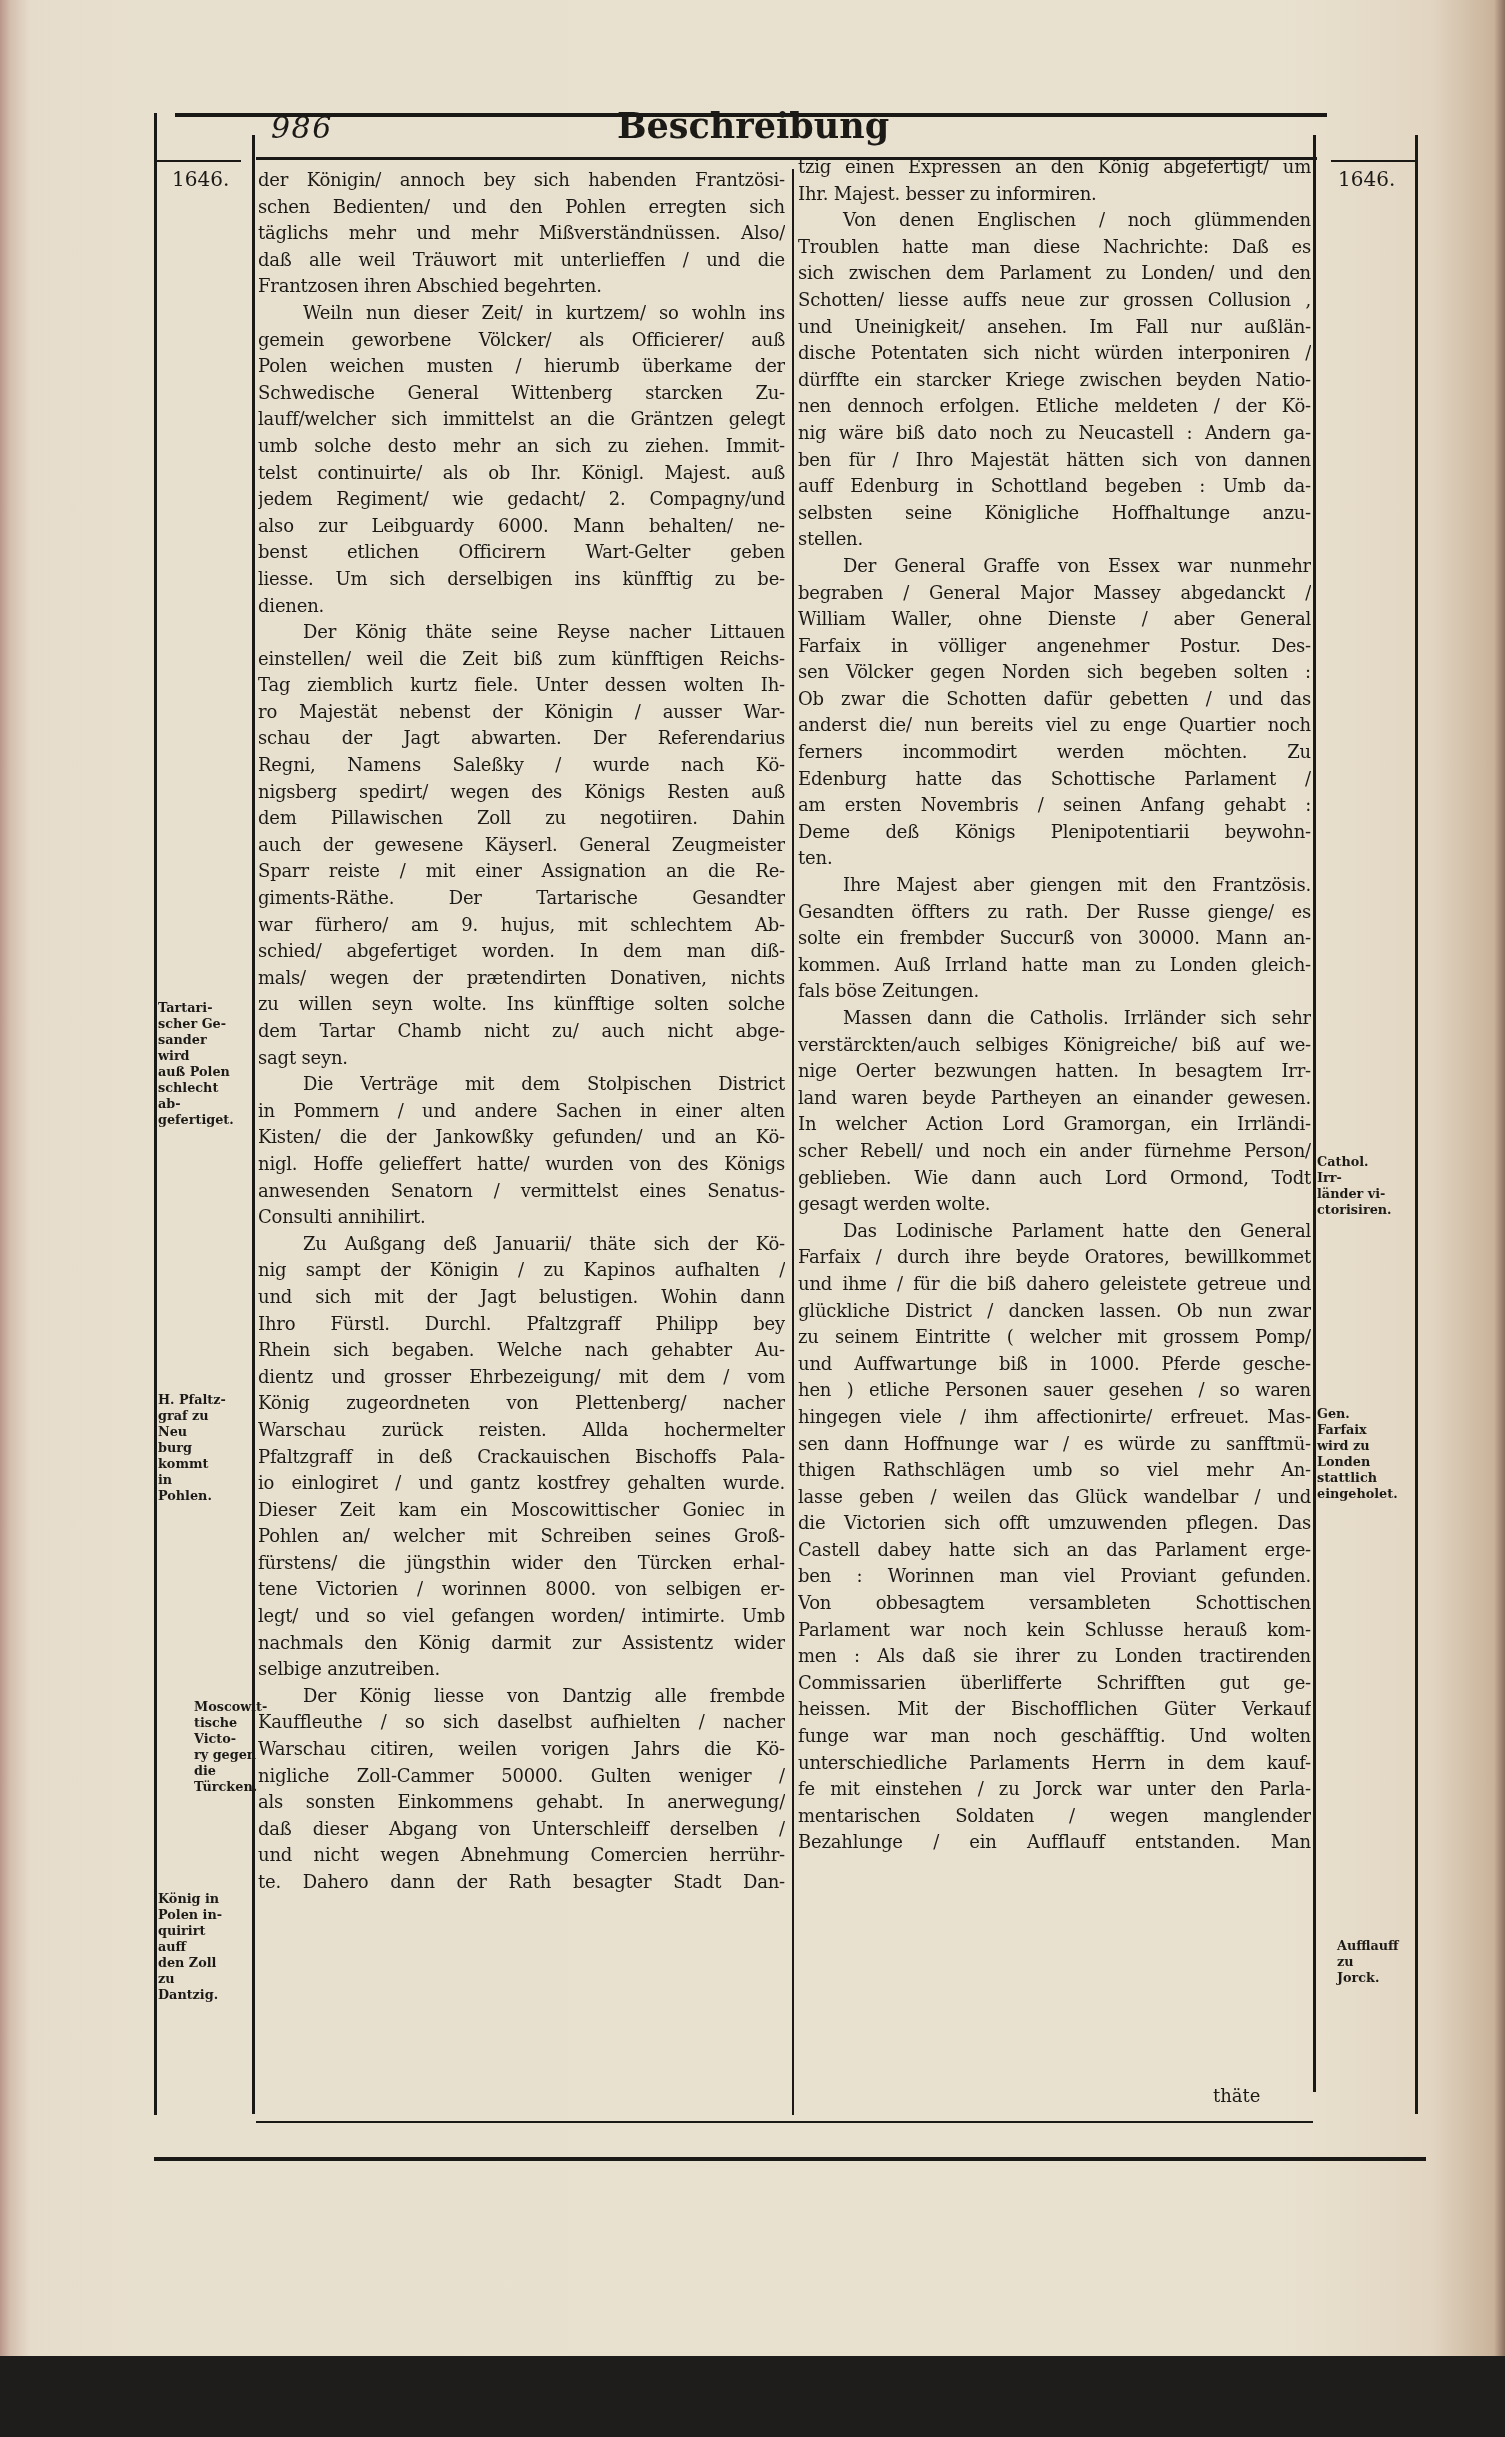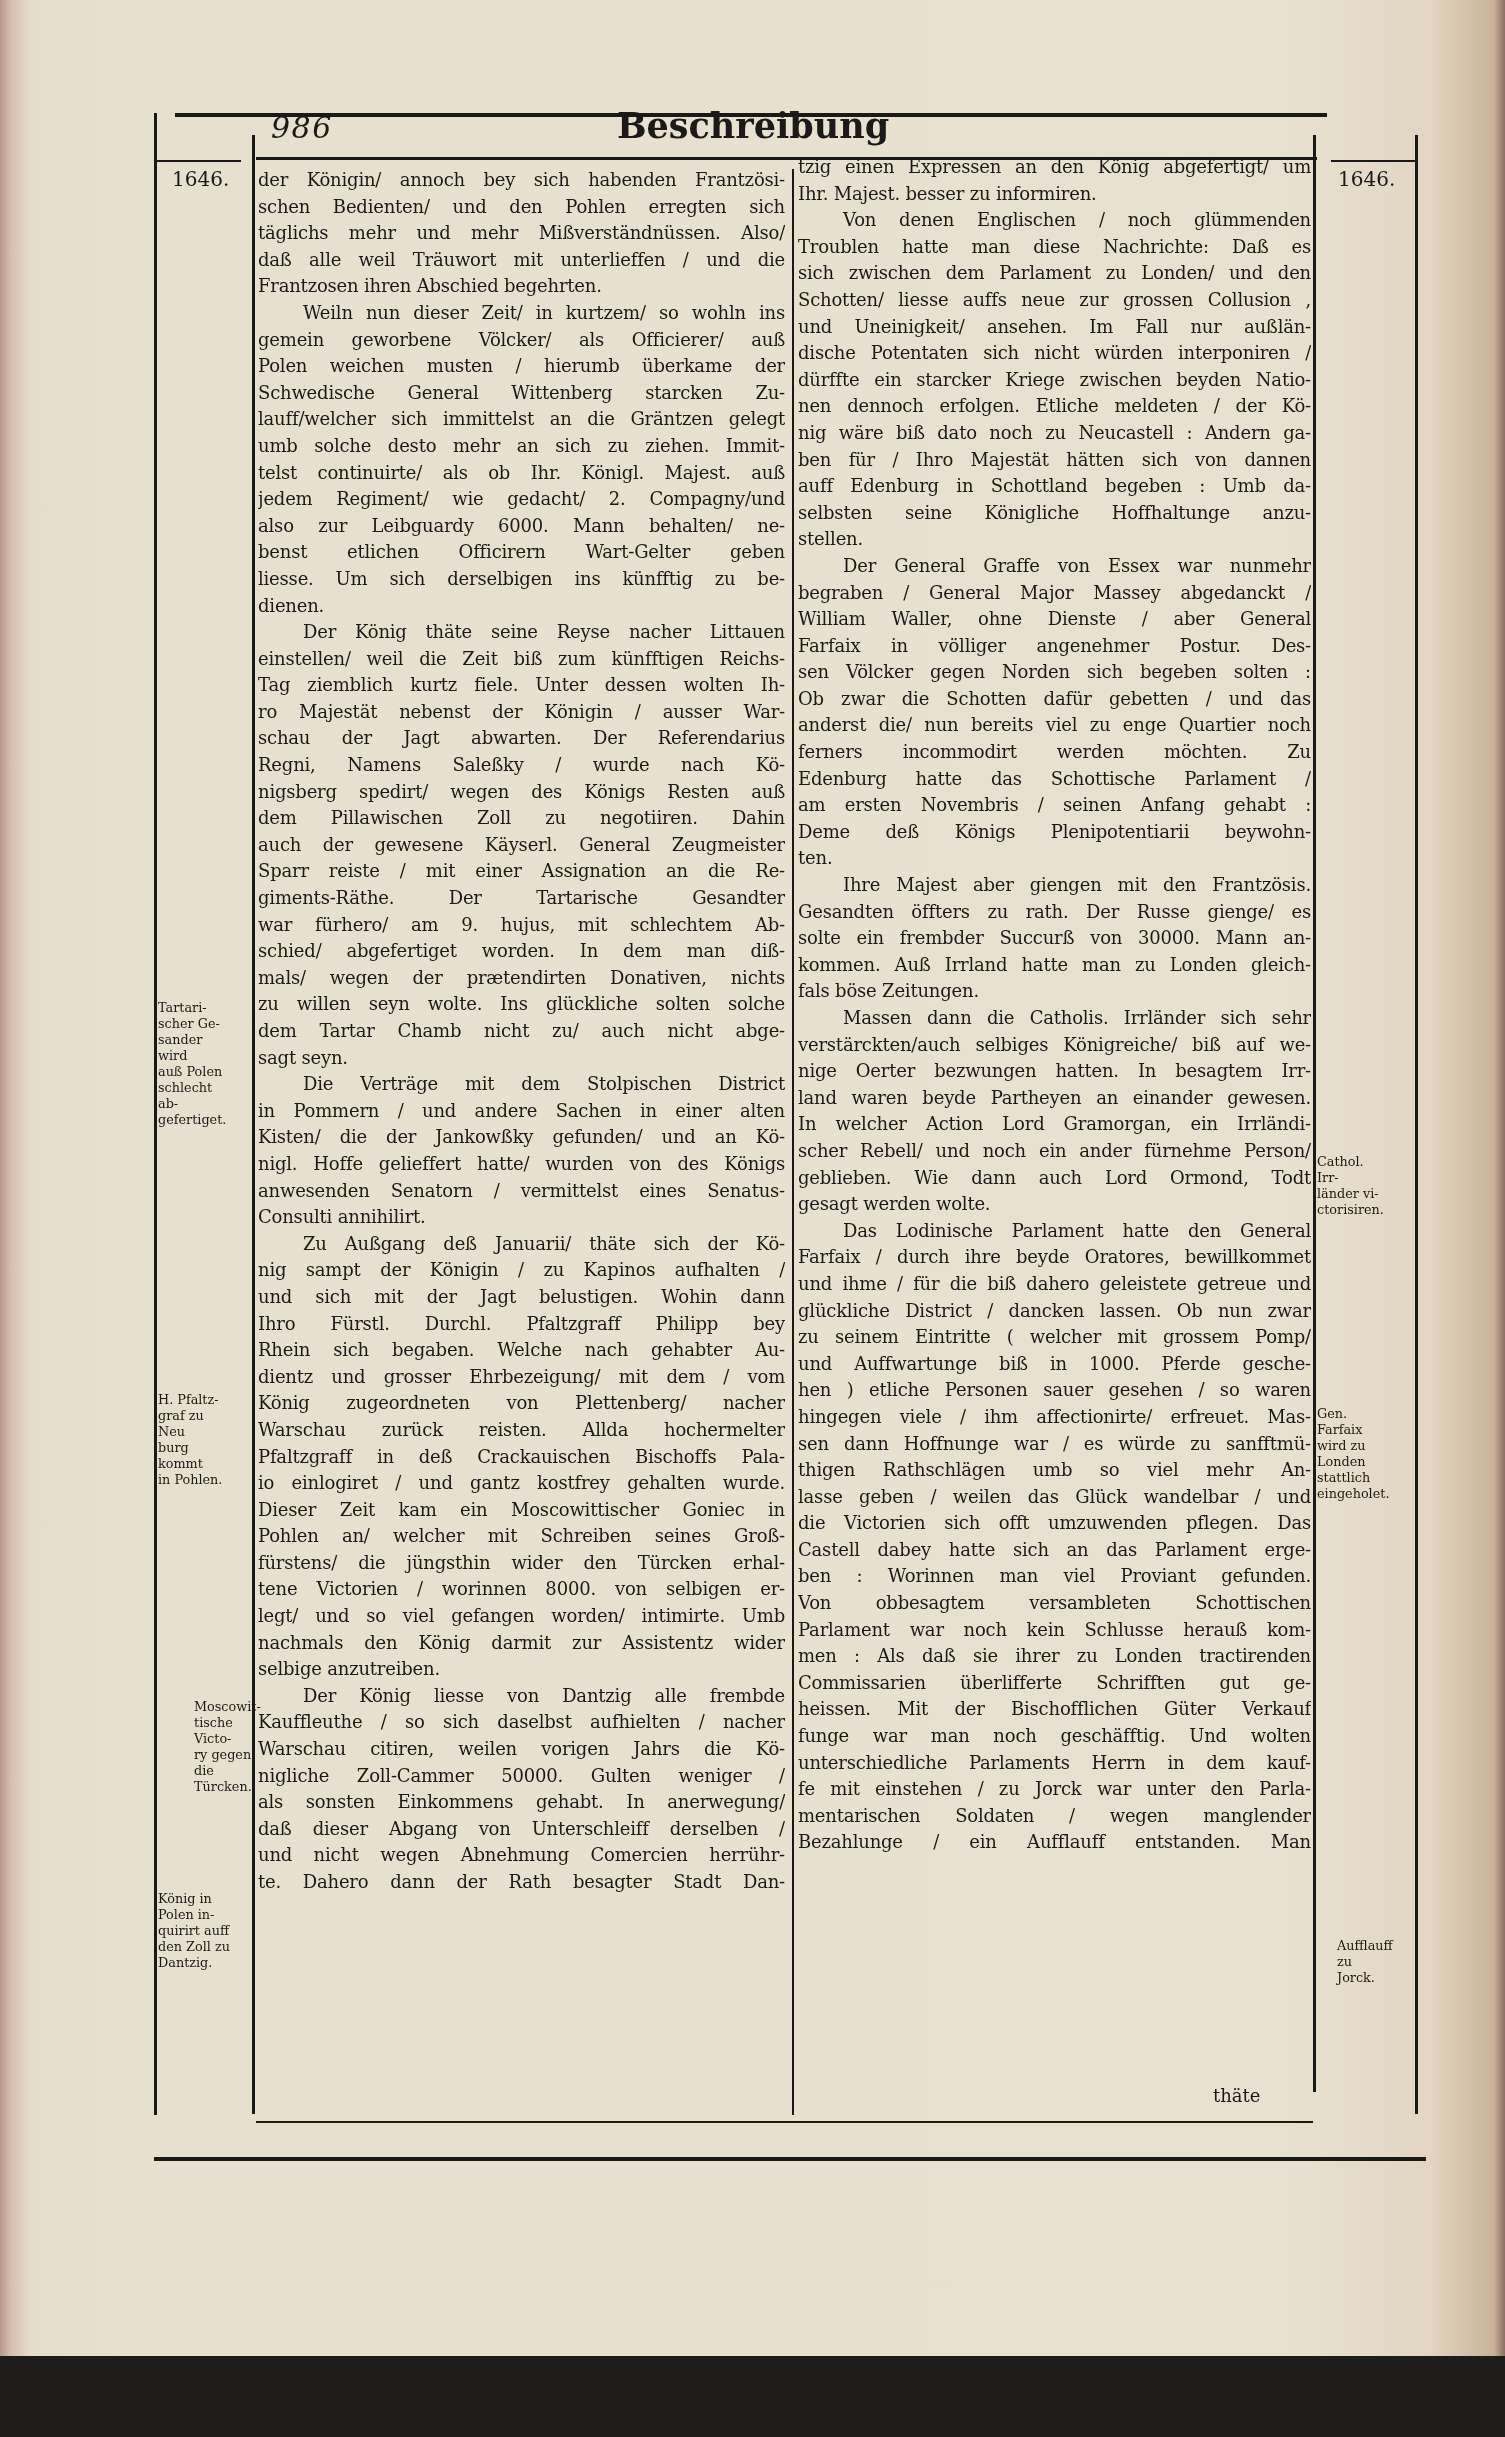--- a/index.html
+++ b/index.html
@@ -31,21 +31,21 @@
     position: absolute; font-size: 20px; font-family: "DejaVu Serif", serif;
   }
   .col {
     position: absolute; font-family: "DejaVu Serif", serif;
     font-size: 18px; line-height: 26.6px; text-align: justify;
     letter-spacing: -0.2px;
   }
   .col .line { display: block; white-space: nowrap; overflow: hidden; text-align-last: justify; }
   .col .line.last { text-align-last: left; }
   .marg {
-    position: absolute; font-family: "DejaVu Serif", serif; font-weight: normal;
+    position: absolute; font-family: "DejaVu Serif", serif; font-weight: bold;
     font-size: 12.8px; line-height: 16px; width: 72px;
   }
   .catch {
     position: absolute; left: 1213px; top: 2085px; font-size: 18px; font-family: "DejaVu Serif", serif;
   }
 </style>
 </head>
 <body>
 
 <div class="page">
@@ -94,21 +94,21 @@
       <span class="line">schau der Jagt abwarten. Der Referendarius</span>
       <span class="line">Regni, Namens Saleßky / wurde nach Kö-</span>
       <span class="line">nigsberg spedirt/ wegen des Königs Resten auß</span>
       <span class="line">dem Pillawischen Zoll zu negotiiren. Dahin</span>
       <span class="line">auch der gewesene Käyserl. General Zeugmeister</span>
       <span class="line">Sparr reiste / mit einer Assignation an die Re-</span>
       <span class="line">giments-Räthe. Der Tartarische Gesandter</span>
       <span class="line">war fürhero/ am 9. hujus, mit schlechtem Ab-</span>
       <span class="line">schied/ abgefertiget worden. In dem man diß-</span>
       <span class="line">mals/ wegen der prætendirten Donativen, nichts</span>
-      <span class="line">zu willen seyn wolte. Ins glückliche solten solche</span>
+      <span class="line">zu willen seyn wolte. Ins künfftige solten solche</span>
       <span class="line">dem Tartar Chamb nicht zu/ auch nicht abge-</span>
       <span class="line last">sagt seyn.</span>
       <span class="line" style="text-indent: 45px;">Die Verträge mit dem Stolpischen District</span>
       <span class="line">in Pommern / und andere Sachen in einer alten</span>
       <span class="line">Kisten/ die der Jankowßky gefunden/ und an Kö-</span>
       <span class="line">nigl. Hoffe gelieffert hatte/ wurden von des Königs</span>
       <span class="line">anwesenden Senatorn / vermittelst eines Senatus-</span>
       <span class="line last">Consulti annihilirt.</span>
       <span class="line" style="text-indent: 45px;">Zu Außgang deß Januarii/ thäte sich der Kö-</span>
       <span class="line">nig sampt der Königin / zu Kapinos aufhalten /</span>

